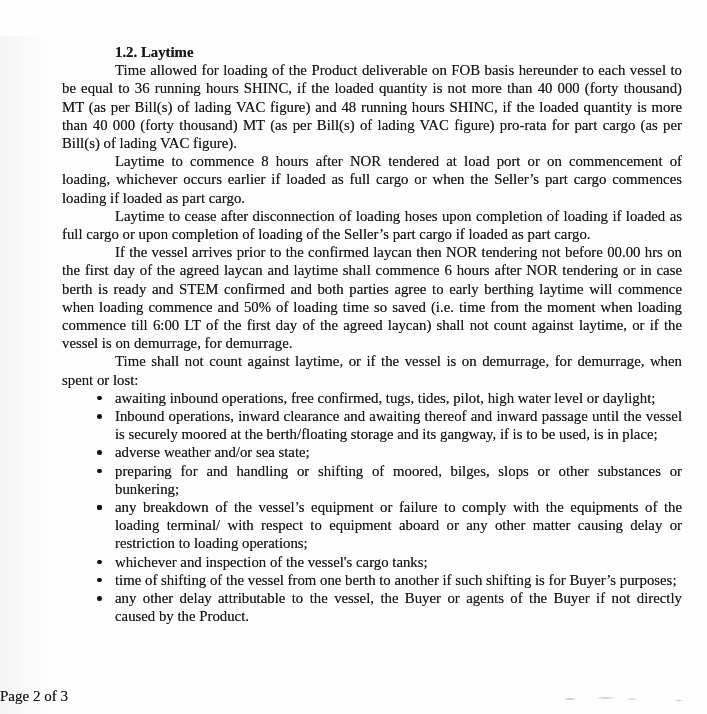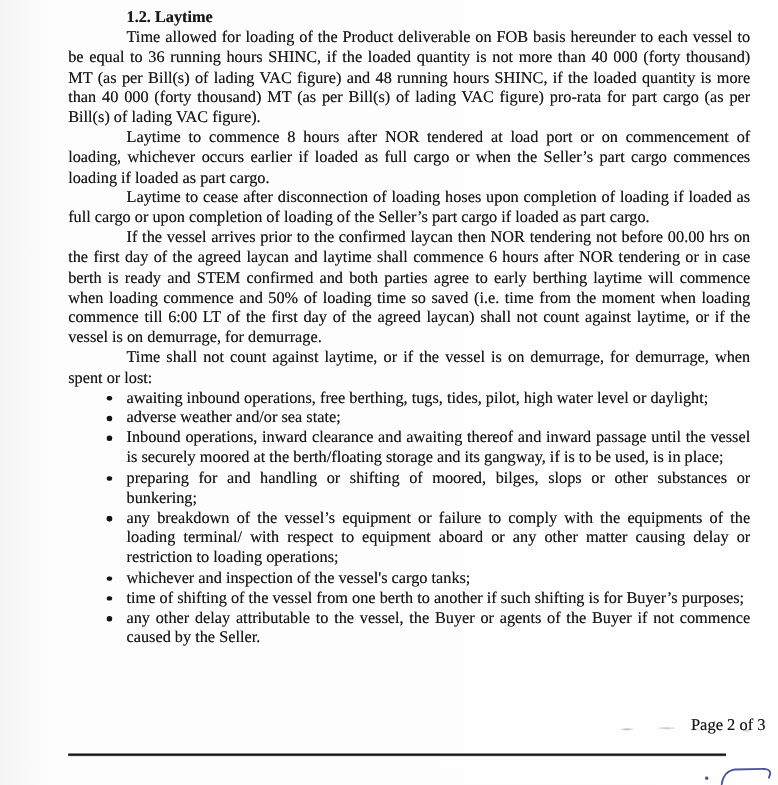--- a/index.html
+++ b/index.html
@@ -15,20 +15,21 @@
     width: 707px;
     height: 714px;
     background: linear-gradient(90deg, #f4f4f4 0px, #fdfdfd 45px, #fefefe 100%);
   }
   .content {
     padding: 7px 25px 0 62px;
     font-size: 14.8px;
     line-height: 18.2px;
     text-align: justify;
     text-shadow: 0 0 0.5px rgba(10,10,10,0.6);
+    margin-top: 36px;
   }
   .heading {
     font-size: 14.8px;
     font-weight: bold;
     margin-left: 53px;
     text-align: left;
   }
   .para { text-indent: 53px; }
   .bullets { list-style: none; margin-left: 33px; }
   .bullets li { position: relative; padding-left: 20px; }
@@ -59,21 +60,21 @@
     position: absolute;
     top: 685px; left: 62px;
     width: 598px; height: 2.4px;
     background: #161616;
     box-shadow: 0 0.5px 0.5px rgba(40,40,40,0.5);
   }
   .footer {
     position: absolute;
     top: 652px; left: 0;
     width: 696px;
-    text-align: right;
+    text-align: left;
     font-size: 15px;
     text-shadow: 0 0 0.5px rgba(10,10,10,0.6);
   }
   .ink-mark {
     position: absolute;
     top: 697px; left: 655px;
     width: 52px; height: 17px;
     overflow: hidden;
   }
   .ink-dot {
@@ -89,29 +90,29 @@
 
 <div class="page">
   <div class="content">
     <h2 class="heading">1.2. Laytime</h2>
     <p class="para">Time allowed for loading of the Product deliverable on FOB basis hereunder to each vessel to be equal to 36 running hours SHINC, if the loaded quantity is not more than 40 000 (forty thousand) MT (as per Bill(s) of lading VAC figure) and 48 running hours SHINC, if the loaded quantity is more than 40 000 (forty thousand) MT (as per Bill(s) of lading VAC figure) pro-rata for part cargo (as per Bill(s) of lading VAC figure).</p>
     <p class="para">Laytime to commence 8 hours after NOR tendered at load port or on commencement of loading, whichever occurs earlier if loaded as full cargo or when the Seller’s part cargo commences loading if loaded as part cargo.</p>
     <p class="para">Laytime to cease after disconnection of loading hoses upon completion of loading if loaded as full cargo or upon completion of loading of the Seller’s part cargo if loaded as part cargo.</p>
     <p class="para">If the vessel arrives prior to the confirmed laycan then NOR tendering not before 00.00 hrs on the first day of the agreed laycan and laytime shall commence 6 hours after NOR tendering or in case berth is ready and STEM confirmed and both parties agree to early berthing laytime will commence when loading commence and 50% of loading time so saved (i.e. time from the moment when loading commence till 6:00 LT of the first day of the agreed laycan) shall not count against laytime, or if the vessel is on demurrage, for demurrage.</p>
     <p class="para">Time shall not count against laytime, or if the vessel is on demurrage, for demurrage, when spent or lost:</p>
     <ul class="bullets">
-      <li><span class="dot"></span><span>awaiting inbound operations, free berthing, tugs, tides, pilot, high water level or daylight;</span></li>
+      <li><span class="dot"></span><span>awaiting inbound operations, free confirmed, tugs, tides, pilot, high water level or daylight;</span></li>
+      <li><span class="dot"></span><span>Inbound operations, inward clearance and awaiting thereof and inward passage until the vessel is securely moored at the berth/floating storage and its gangway, if is to be used, is in place;</span></li>
       <li><span class="dot"></span><span>adverse weather and/or sea state;</span></li>
-      <li><span class="dot"></span><span>Inbound operations, inward clearance and awaiting thereof and inward passage until the vessel is securely moored at the berth/floating storage and its gangway, if is to be used, is in place;</span></li>
       <li><span class="dot"></span><span>preparing for and handling or shifting of moored, bilges, slops or other substances or bunkering;</span></li>
       <li><span class="dot"></span></li>
       <li><span class="dot"></span><span>any breakdown of the vessel’s equipment or failure to comply with the equipments of the loading terminal/ with respect to equipment aboard or any other matter causing delay or restriction to loading operations;</span></li>
       <li><span class="dot"></span><span>whichever and inspection of the vessel's cargo tanks;</span></li>
       <li><span class="dot"></span><span>time of shifting of the vessel from one berth to another if such shifting is for Buyer’s purposes;</span></li>
-      <li><span class="dot"></span><span>any other delay attributable to the vessel, the Buyer or agents of the Buyer if not commence caused by the Seller.</span></li>
+      <li><span class="dot"></span><span>any other delay attributable to the vessel, the Buyer or agents of the Buyer if not directly caused by the Product.</span></li>
     </ul>
   </div>
 
   <div class="smudge"></div>
   <div class="smudge2"></div>
 
   <div class="footer-rule"></div>
   <div class="footer">
     <span>Page 2 of 3</span>
   </div>

